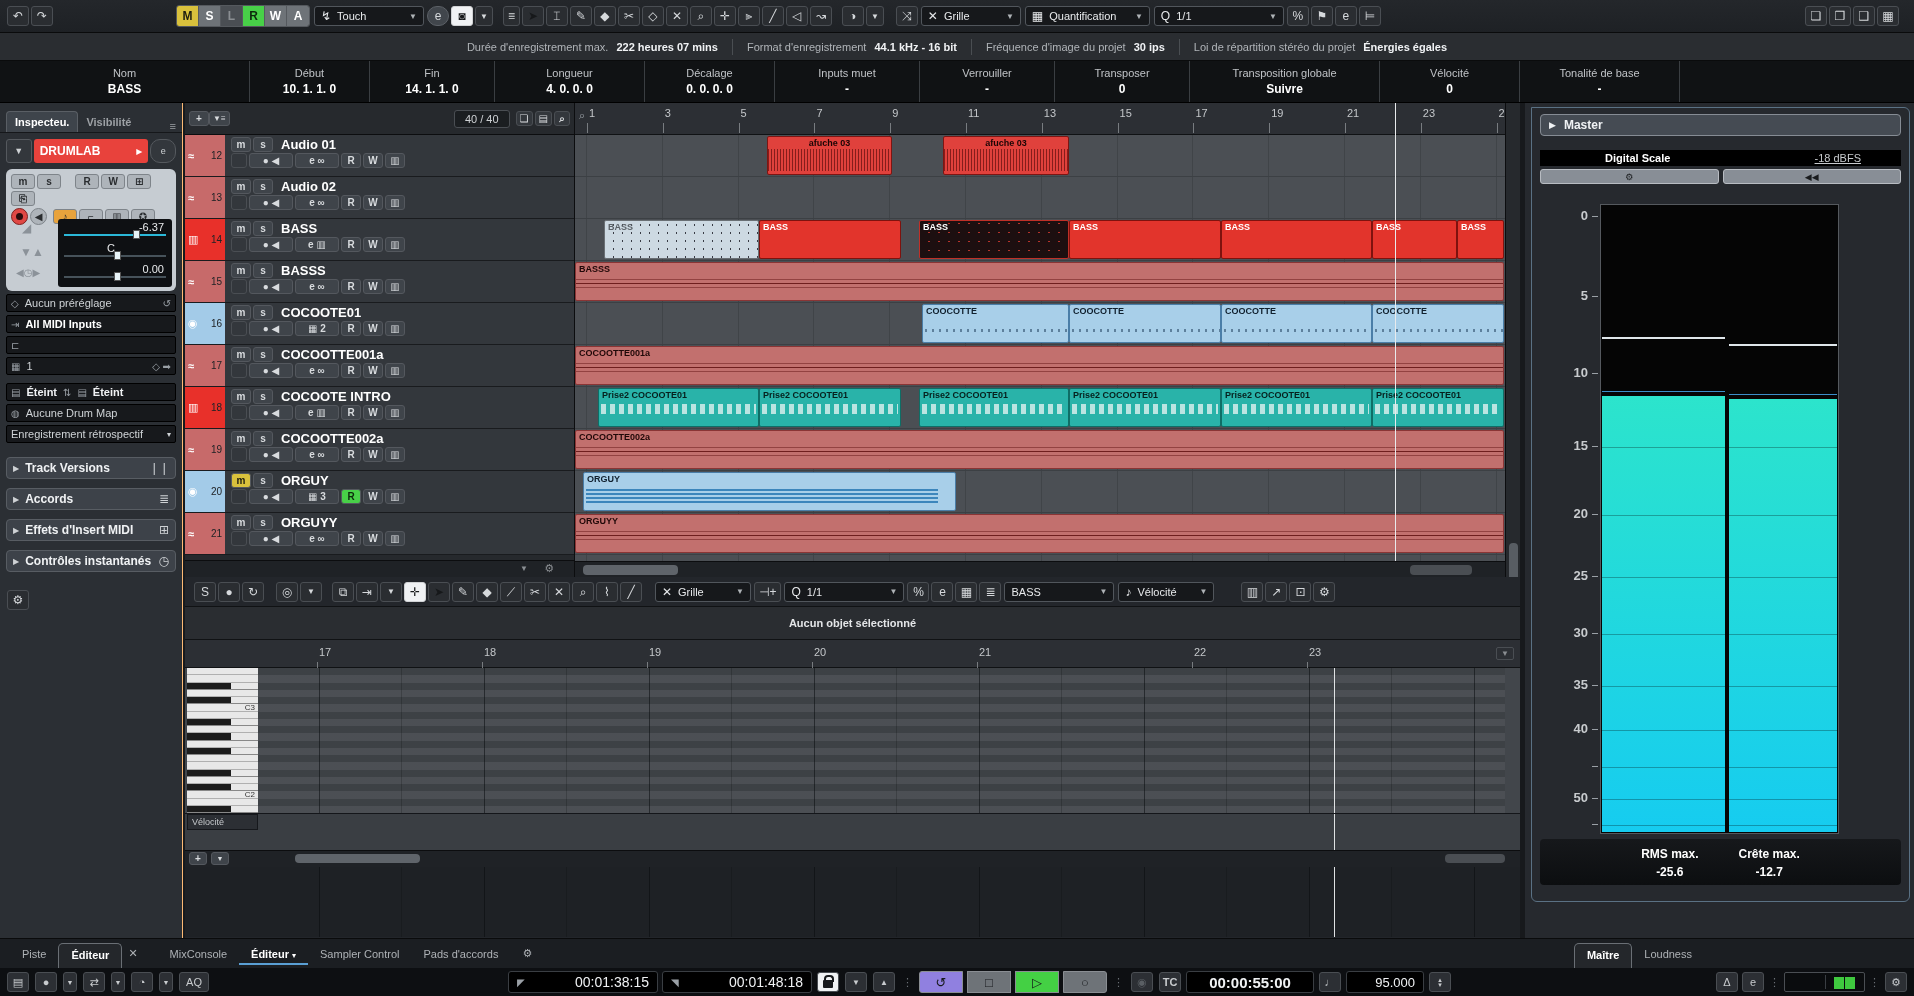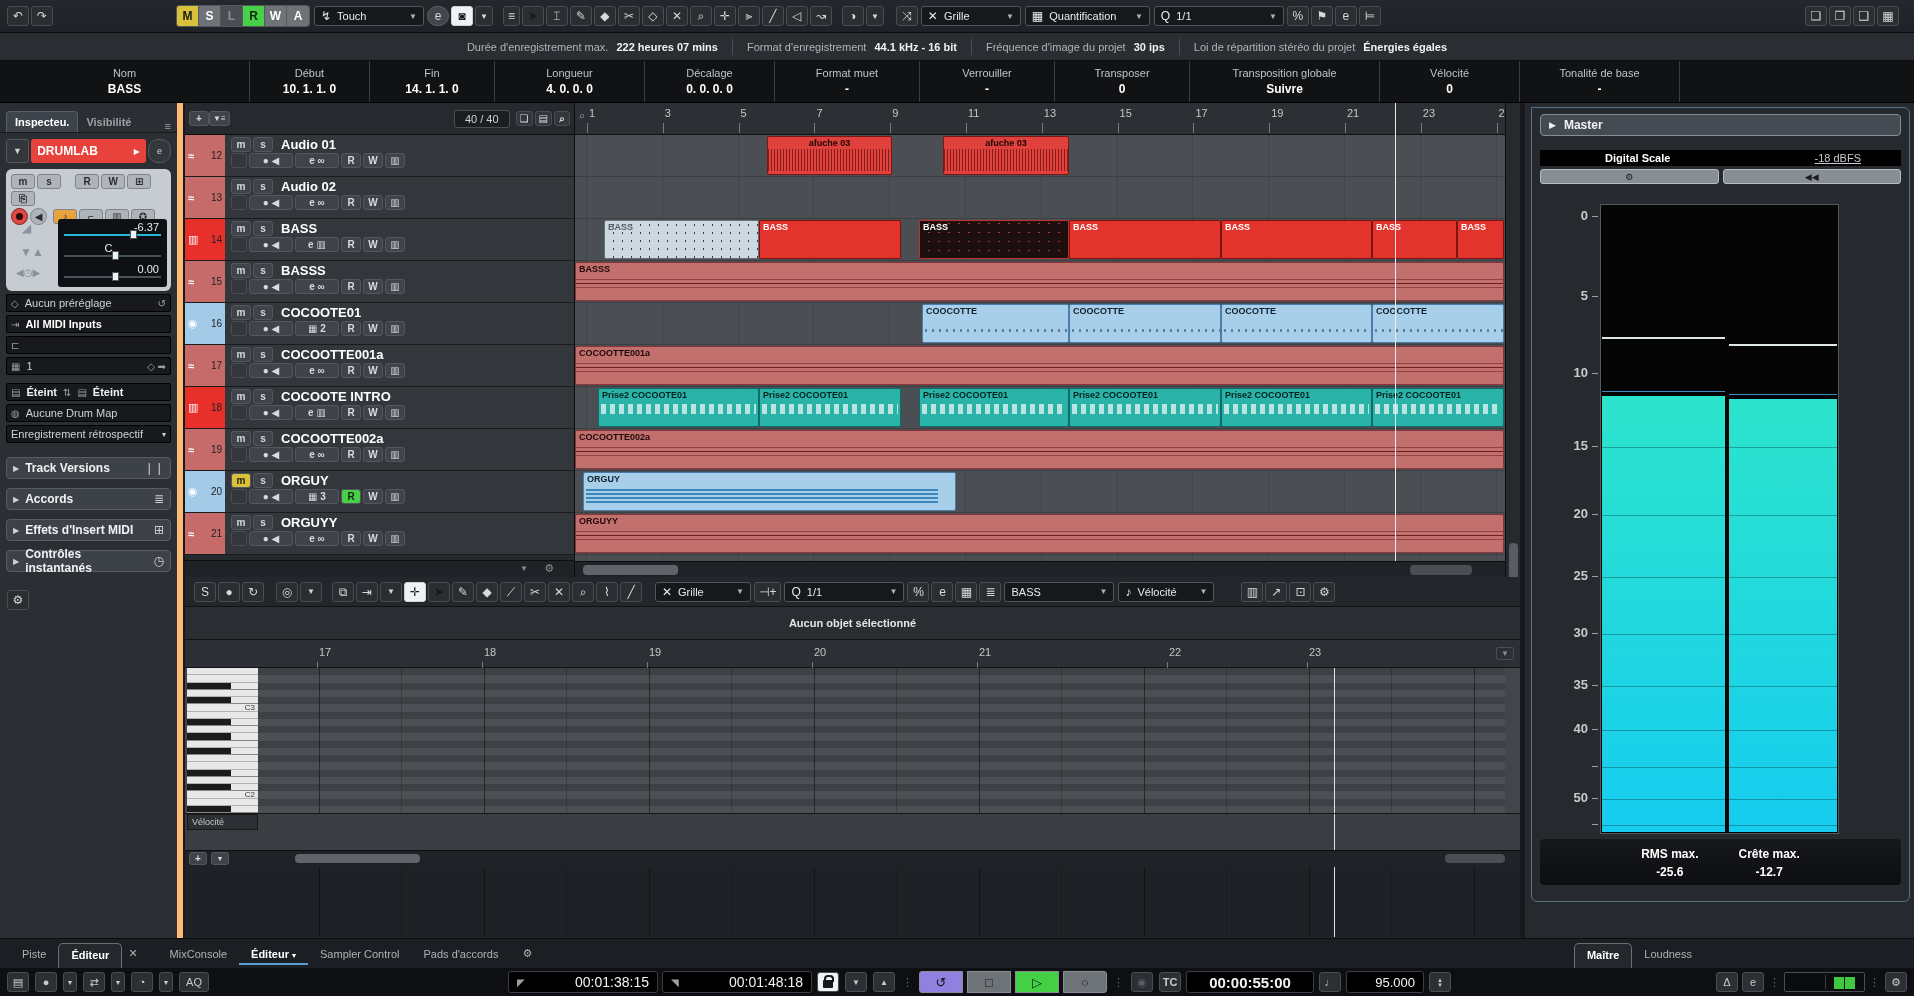--- a/index.html
+++ b/index.html
@@ -37,21 +37,21 @@
   
   #infoline{left:0;top:61px;width:1914px;height:42px;background:#101214;border-bottom:1px solid #000;
     display:flex;}
   #infoline .col{border-right:1px solid #3a3e42;display:flex;flex-direction:column;align-items:center;
     justify-content:center;gap:3px;padding:2px 0;}
   #infoline .lb{color:#c0c3c7;}
   #infoline .vl{color:#fff;font-weight:bold;font-size:12px;}
   
   #main{left:0;top:103px;width:1914px;height:835px;background:#17191c;}
   
-  #inspector{left:0;top:0;width:183px;height:835px;background:#2b2f34;border-right:6px solid #fdba74;padding:4px 6px;}
+  #inspector{left:0;top:0;width:183px;height:835px;background:#2b2f34;border-right:1px solid #fdba74;padding:4px 6px;}
   #insp-tabs{display:flex;align-items:flex-end;height:26px;border-bottom:1px solid #15171a;margin:0 -6px;padding:0 6px;}
   .itab{padding:4px 8px;color:#9da1a5;font-weight:bold;}
   .itab.act{background:#3e444b;color:#fff;border-radius:4px 4px 0 0;border:1px solid #5a5f65;border-bottom:none;}
   #drum-row{display:flex;margin-top:6px;height:24px;gap:2px;}
   #drum-row .tri{width:26px;background:#33373c;border:1px solid #55595e;border-radius:3px;display:flex;align-items:center;justify-content:center;color:#cfd2d5;font-size:9px;}
   #drum-row .red{flex:1;background:#e8423c;border-radius:3px;color:#fff;font-weight:bold;display:flex;align-items:center;padding:0 6px;font-size:12px;gap:36px;}
   #drum-row .red .r{margin-left:auto;}
   #ctrl-panel{margin-top:6px;background:#c6ccd2;border-radius:6px;padding:4px;position:relative;height:122px;}
   .mini{display:inline-flex;align-items:center;justify-content:center;width:24px;height:15px;background:#aeb4ba;
     border:1px solid #7e848a;border-radius:3px;color:#2a2d30;font-weight:bold;font-size:10px;margin:1px;}
@@ -304,21 +304,21 @@
     </div>
     <div class="col" style="width: 150px;">
       <div class="lb">Longueur</div>
       <div class="vl">4. 0. 0.  0</div>
     </div>
     <div class="col" style="width: 130px;">
       <div class="lb">Décalage</div>
       <div class="vl">0. 0. 0.  0</div>
     </div>
     <div class="col" style="width: 145px;">
-      <div class="lb">Format muet</div>
+      <div class="lb">Inputs muet</div>
       <div class="vl">-</div>
     </div>
     <div class="col" style="width: 135px;">
       <div class="lb">Verrouiller</div>
       <div class="vl">-</div>
     </div>
     <div class="col" style="width: 135px;">
       <div class="lb">Transposer</div>
       <div class="vl">0</div>
     </div>
@@ -807,21 +807,21 @@
     <div id="ed-status">
       <span>Aucun objet sélectionné</span>
     </div>
     <div id="ed-ruler">
       <span style="position:absolute;right:6px;top:7px;color:#8a8e92;font-size:8px;border:1px solid #4a4e53;padding:1px 4px;border-radius:2px">▼</span>
     <span class="rtick" style="left: 134px; top: 6px;">17</span>
         <span class="rtick" style="left: 299px; top: 6px;">18</span>
         <span class="rtick" style="left: 464px; top: 6px;">19</span>
         <span class="rtick" style="left: 629px; top: 6px;">20</span>
         <span class="rtick" style="left: 794px; top: 6px;">21</span>
-        <span class="rtick" style="left: 984px; top: 6px;">22</span>
+        <span class="rtick" style="left: 1009px; top: 6px;">22</span>
         <span class="rtick" style="left: 1124px; top: 6px;">23</span>
       </div>
     <div id="ed-notes">
       <div id="piano">
           <div class="pk" style="top: 0px; height: 7.25px;"></div>
           <div class="pk" style="top: 7.25px; height: 7.25px;"></div>
           <div class="pk blk" style="top: 14.5px; height: 7.25px;"></div>
           <div class="pk" style="top: 21.75px; height: 7.25px;"></div>
           <div class="pk blk" style="top: 29px; height: 7.25px;"></div>
           <div class="pk" style="top: 36.25px; height: 7.25px;">

